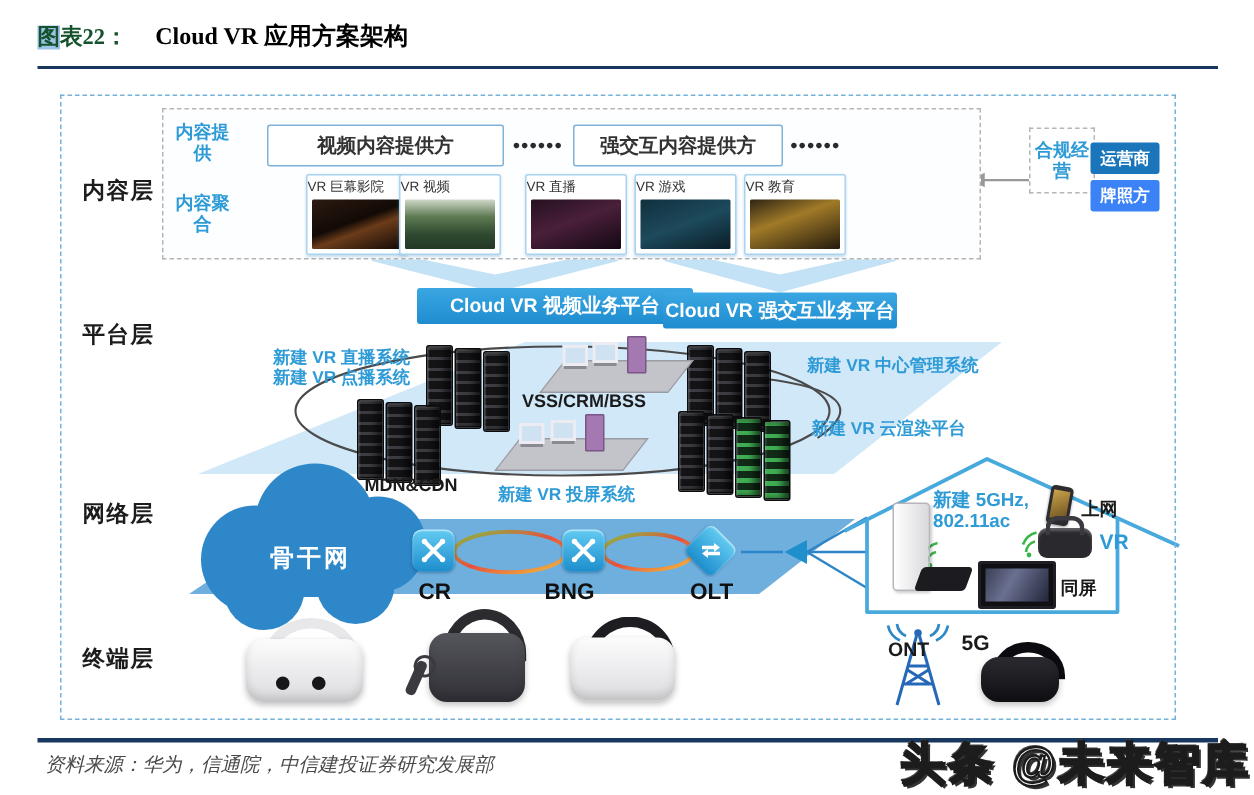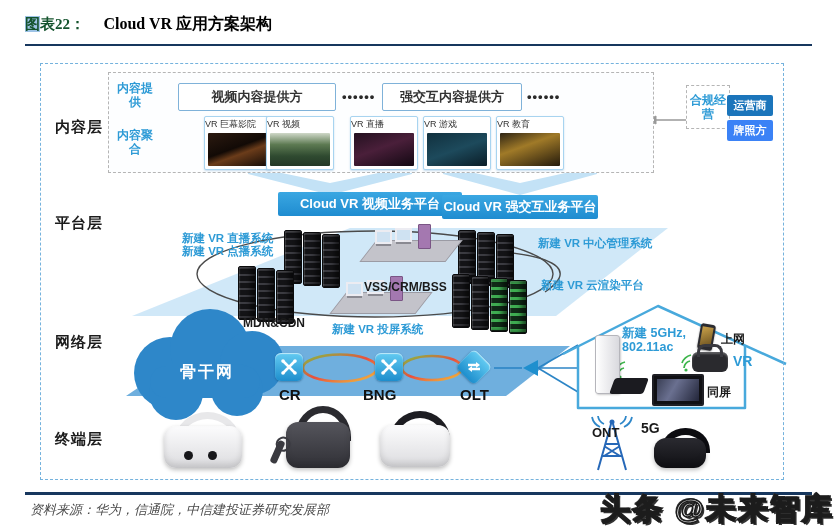--- a/index.html
+++ b/index.html
@@ -240,21 +240,21 @@
   <div class="abs monitor" style="left:375px;top:230px;"></div>
   <div class="abs monitor" style="left:395px;top:228px;"></div>
   <div class="abs tower" style="left:418px;top:224px;"></div>
   <div class="abs ws-platform" style="left:338px;top:292px;width:84px;"></div>
   <div class="abs monitor" style="left:346px;top:282px;"></div>
   <div class="abs monitor" style="left:367px;top:280px;"></div>
   <div class="abs tower" style="left:390px;top:276px;"></div>
 
   <div class="abs sys-lbl" style="left:182px;top:231px;">新建 VR 直播系统</div>
   <div class="abs sys-lbl" style="left:182px;top:244px;">新建 VR 点播系统</div>
-  <div class="abs dark-lbl" style="left:364px;top:260px;margin-top:20px;">VSS/CRM/BSS</div>
+  <div class="abs dark-lbl" style="left:348px;top:260px;">VSS/CRM/BSS</div>
   <div class="abs dark-lbl" style="left:243px;top:316px;">MDN&amp;CDN</div>
   <div class="abs sys-lbl" style="left:332px;top:322px;">新建 VR 投屏系统</div>
   <div class="abs sys-lbl" style="left:538px;top:236px;">新建 VR 中心管理系统</div>
   <div class="abs sys-lbl" style="left:541px;top:278px;">新建 VR 云渲染平台</div>
 
   <div class="abs backbone-lbl" style="left:180px;top:362px;">骨干网</div>
 
   <div class="router" style="left:275px;top:353px;">
     <svg width="18" height="18">
         <path d="M3,3 L15,15 M15,3 L3,15" stroke="#fff" stroke-width="2.6"></path>

